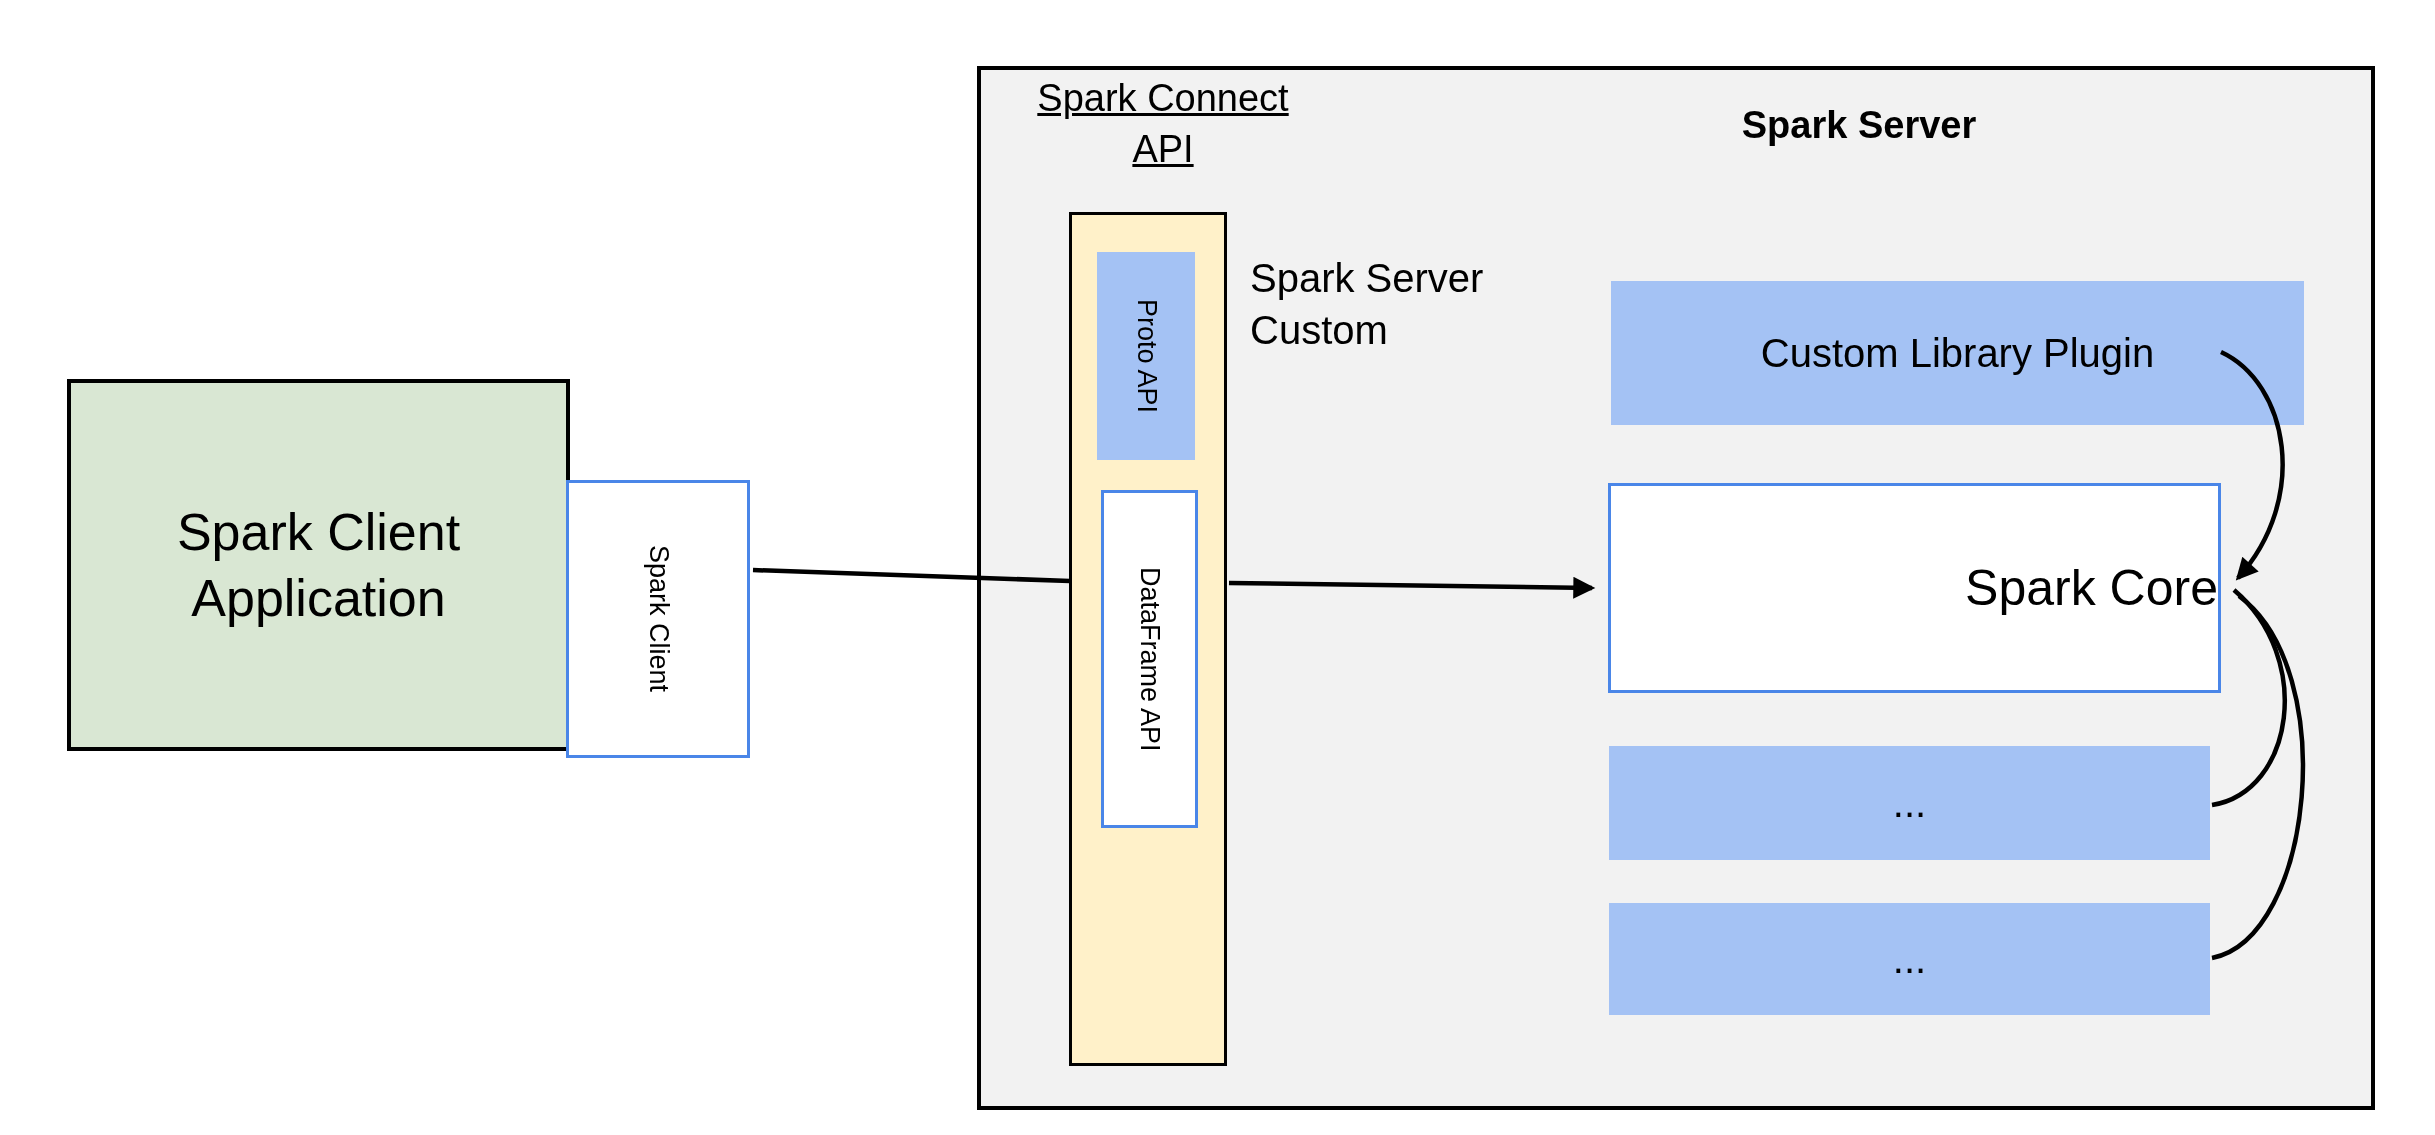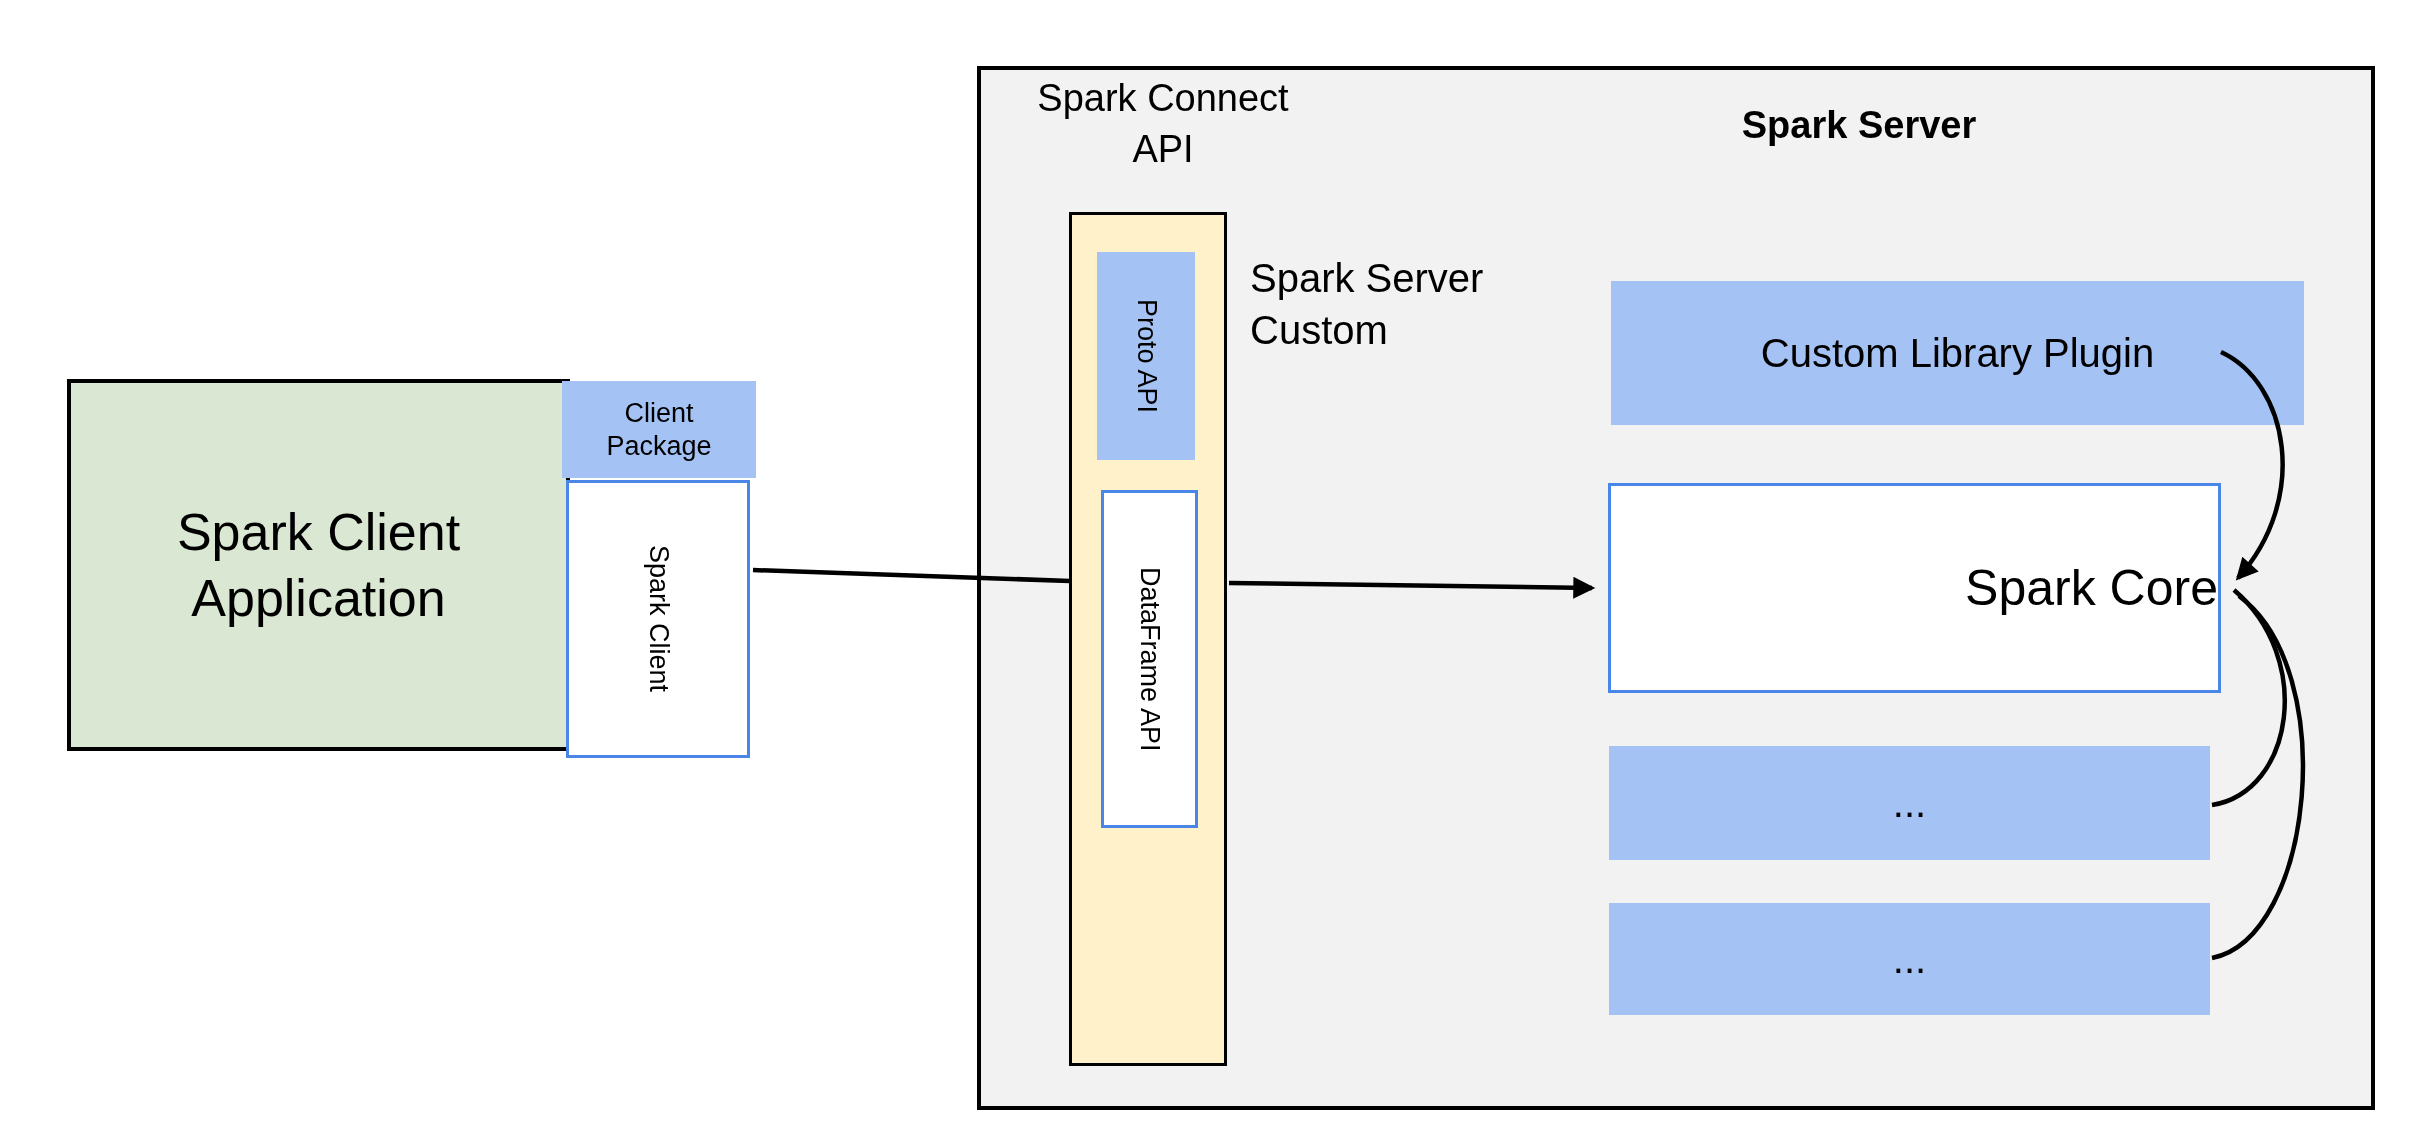--- a/index.html
+++ b/index.html
@@ -32,21 +32,21 @@
     box-sizing:border-box;
   }
   
   .server-panel{
     left:977px;top:66px;width:1398px;height:1044px;
     background:var(--panel-gray);
     border:4px solid #000;
   }
   .connect-title{
     left:987px;top:73px;width:352px;
-    font-size:38px;line-height:51px;text-align:center;
+    font-size:38px;line-height:51px;text-align:center;text-decoration:underline;
   }
   .server-title{
     left:1607px;top:100px;width:504px;
     font-size:38px;line-height:51px;font-weight:bold;text-align:center;
   }
   
   .green-box{
     left:67px;top:379px;width:503px;height:372px;
     background:var(--box-green);
     border:4px solid #000;
@@ -141,26 +141,20 @@
 
   <div class="caption server-title">Spark Server</div>
 
   <div class="box green-box">
     <div>
       <div>Spark Client</div>
       <div>Application</div>
     </div>
   </div>
 
-  <div class="box pkg-box">
-    <div>
-      <div>Client</div>
-      <div>Package</div>
-    </div>
-  </div>
 
   <div class="box client-box">
     <span class="vtext">Spark Client</span>
   </div>
 
   <div class="box yellow-box"></div>
 
   <div class="box proto-box">
     <span class="vtext">Proto API</span>
   </div>

